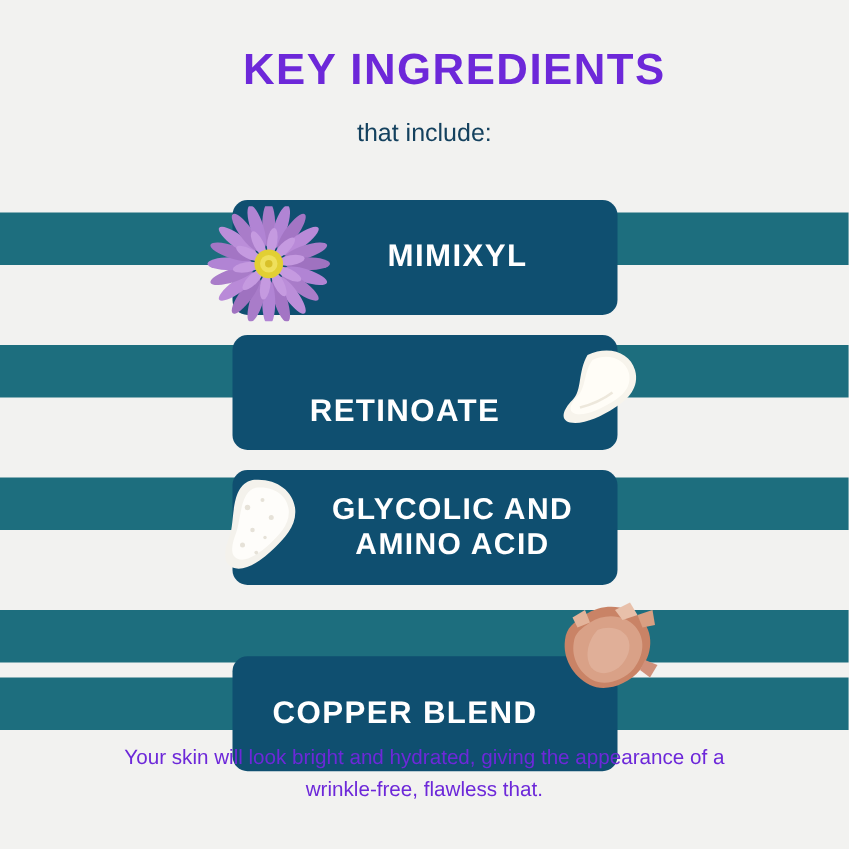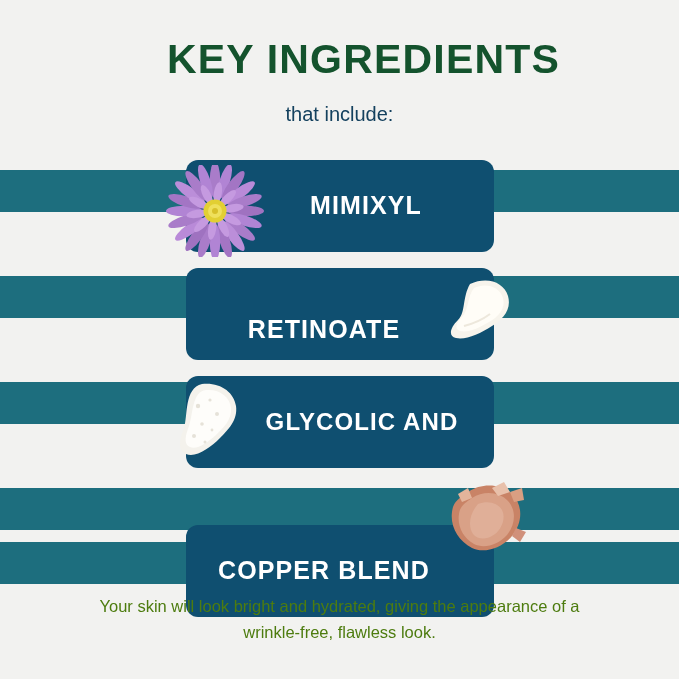--- a/index.html
+++ b/index.html
@@ -47,25 +47,25 @@
     text-align: center;
     z-index: 4;
     color: #123a56;
   }
   .heading .line1 {
     font-size: 21px;
     letter-spacing: 0.2px;
     color: #14415e;
   }
   .heading .line2 {
-    font-size: 41px;
+    font-size: 35px;
     font-weight: bold;
     letter-spacing: 1.2px;
     margin-top: 6px;
-    color: #14532d;
+    color: #6d28d9;
     margin-left: 48px;
   }
   .heading .line3 {
     font-size: 20px;
     margin-top: 20px;
     color: #14415e;
   }
 
   
   .cards {
@@ -129,21 +129,21 @@
 
   
   .footer {
     position: absolute;
     left: 60px;
     top: 594px;
     width: 559px;
     text-align: center;
     font-size: 16.5px;
     line-height: 1.55;
-    color: #4d7c0f;
+    color: #6d28d9;
     z-index: 4;
   }
 </style>
 </head>
 <body>
 
 <div class="poster">
 
   <div class="stripes">
     <div class="stripe" style="top:170px;height:42px;"></div>
@@ -164,20 +164,21 @@
       <div class="card-label">MIMIXYL</div>
     </div>
 
     <div class="card" id="card-1">
       <div class="card-label">RETINOATE</div>
     </div>
 
     <div class="card" id="card-2">
       <div class="card-label two-line">
         <div>GLYCOLIC AND</div>
+        <div>AMINO ACID</div>
       </div>
     </div>
 
     <div class="card" id="card-3">
       <div class="card-label">COPPER BLEND</div>
     </div>
 
   </div>
 
   <div class="art">
@@ -262,16 +263,16 @@
         <path d="M78 14 L90 10 L92 22 L82 24 Z" fill="#d99f82"></path>
         <path d="M26 16 L36 10 L40 20 L30 24 Z" fill="#e3b49b"></path>
         <path d="M84 50 L94 54 L88 64 L80 58 Z" fill="#d0907a"></path>
       </svg>
     </div>
 
   </div>
 
   <div class="footer">
     <div>Your skin will look bright and hydrated, giving the appearance of a</div>
-    <div>wrinkle-free, flawless look.</div>
+    <div>wrinkle-free, flawless that.</div>
   </div>
 
 </div>
 
 </body></html>

